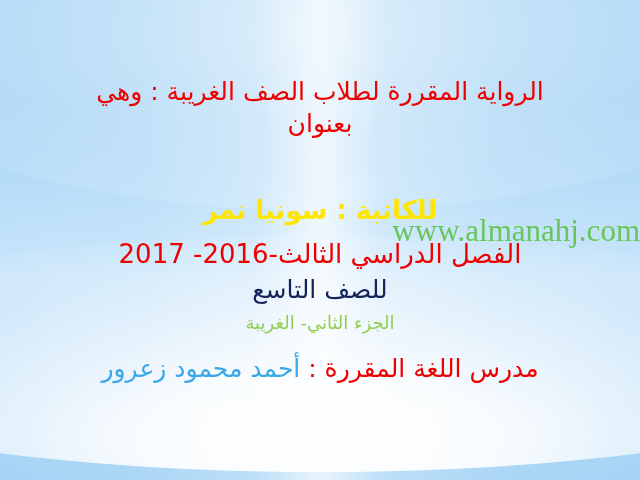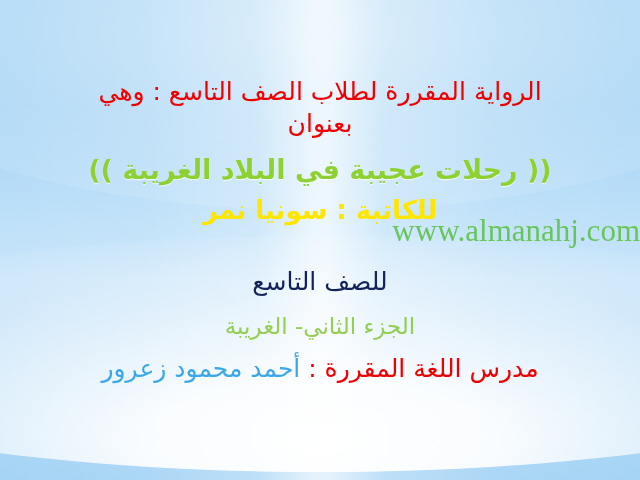--- a/index.html
+++ b/index.html
@@ -129,28 +129,28 @@
     color: #ffe600;
   }
   .l-term {
     position: absolute;
     top: 240px;
     font-size: 26px;
     color: #ee0000;
   }
   .l-grade {
     position: absolute;
-    top: 268px;
+    top: 276px;
     font-size: 25px;
     color: #14225c;
   }
   .l-part {
     position: absolute;
     top: 313px;
-    font-size: 23px;
+    font-size: 18px;
     color: #93ce52;
   }
   .l-teacher {
     position: absolute;
     top: 355px;
     font-size: 25px;
     color: #ee0000;
   }
   .l-teacher .tname { color: #3aa7e8; text-align: center; }
 
@@ -174,28 +174,28 @@
 <body>
 
 <div id="slide">
 
   <div class="top-haze"></div>
   <div class="bottom-ellipse"></div>
   <div class="center-beam"></div>
 
   <div class="content">
 
-    <div class="line l-intro">الرواية المقررة لطلاب الصف التاسع : وهي</div>
+    <div class="line l-intro">الرواية المقررة لطلاب الصف الغريبة : وهي</div>
 
     <div class="line l-intro-2">بعنوان</div>
 
-    <div class="line l-title">(( رحلات عجيبة في البلاد الغريبة ))</div>
 
     <div class="line l-author">للكاتبة : سونيا نمر</div>
 
+    <div class="line l-term">الفصل الدراسي  الثالث-2016- 2017</div>
 
     <div class="line l-grade">للصف التاسع</div>
 
     <div class="line l-part">الجزء الثاني- الغريبة</div>
 
     <div class="line l-teacher">
       <span class="tlabel">مدرس اللغة المقررة : </span><span class="tname">أحمد محمود زعرور</span>
     </div>
 
   </div>

